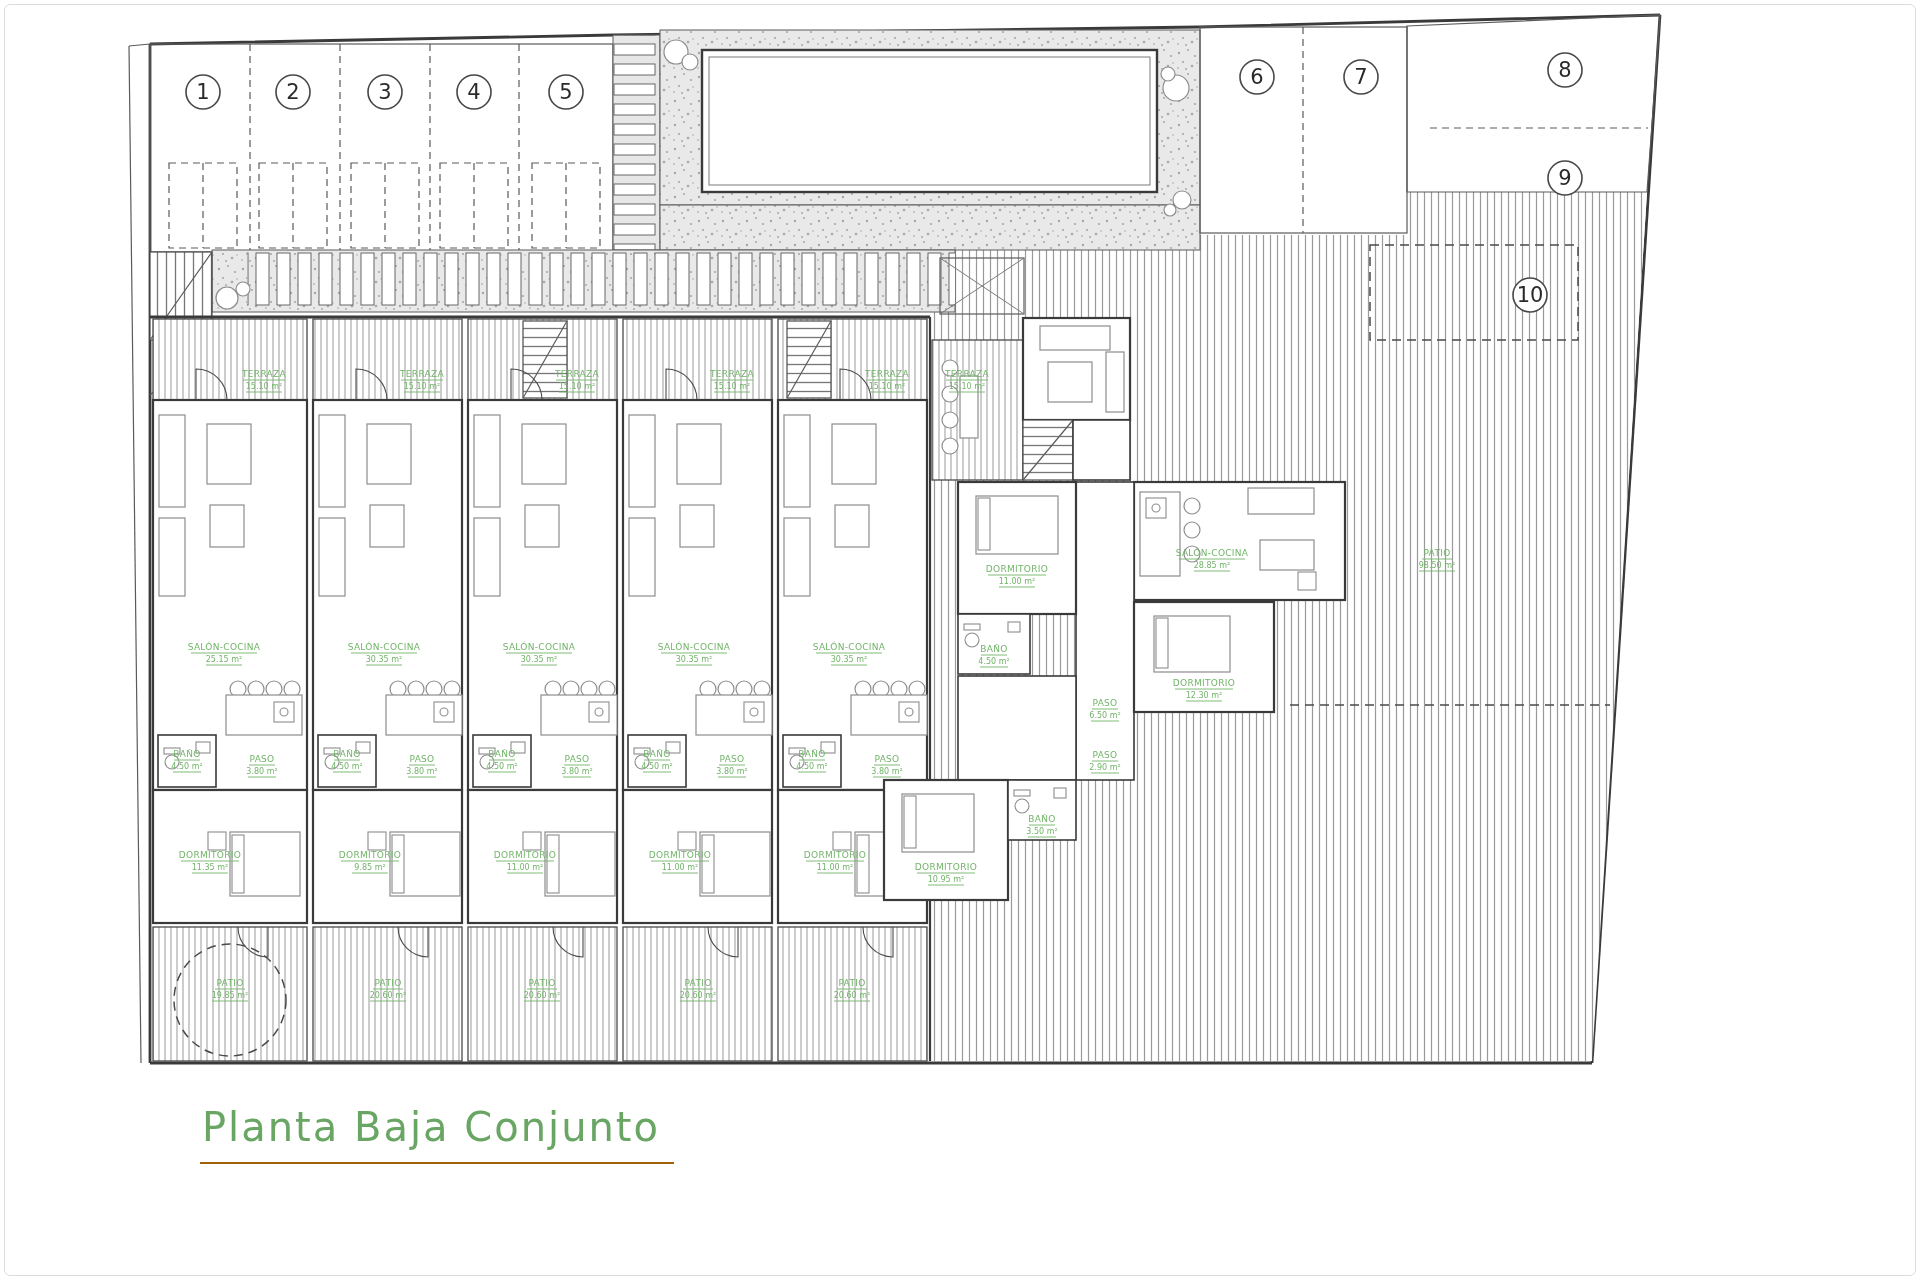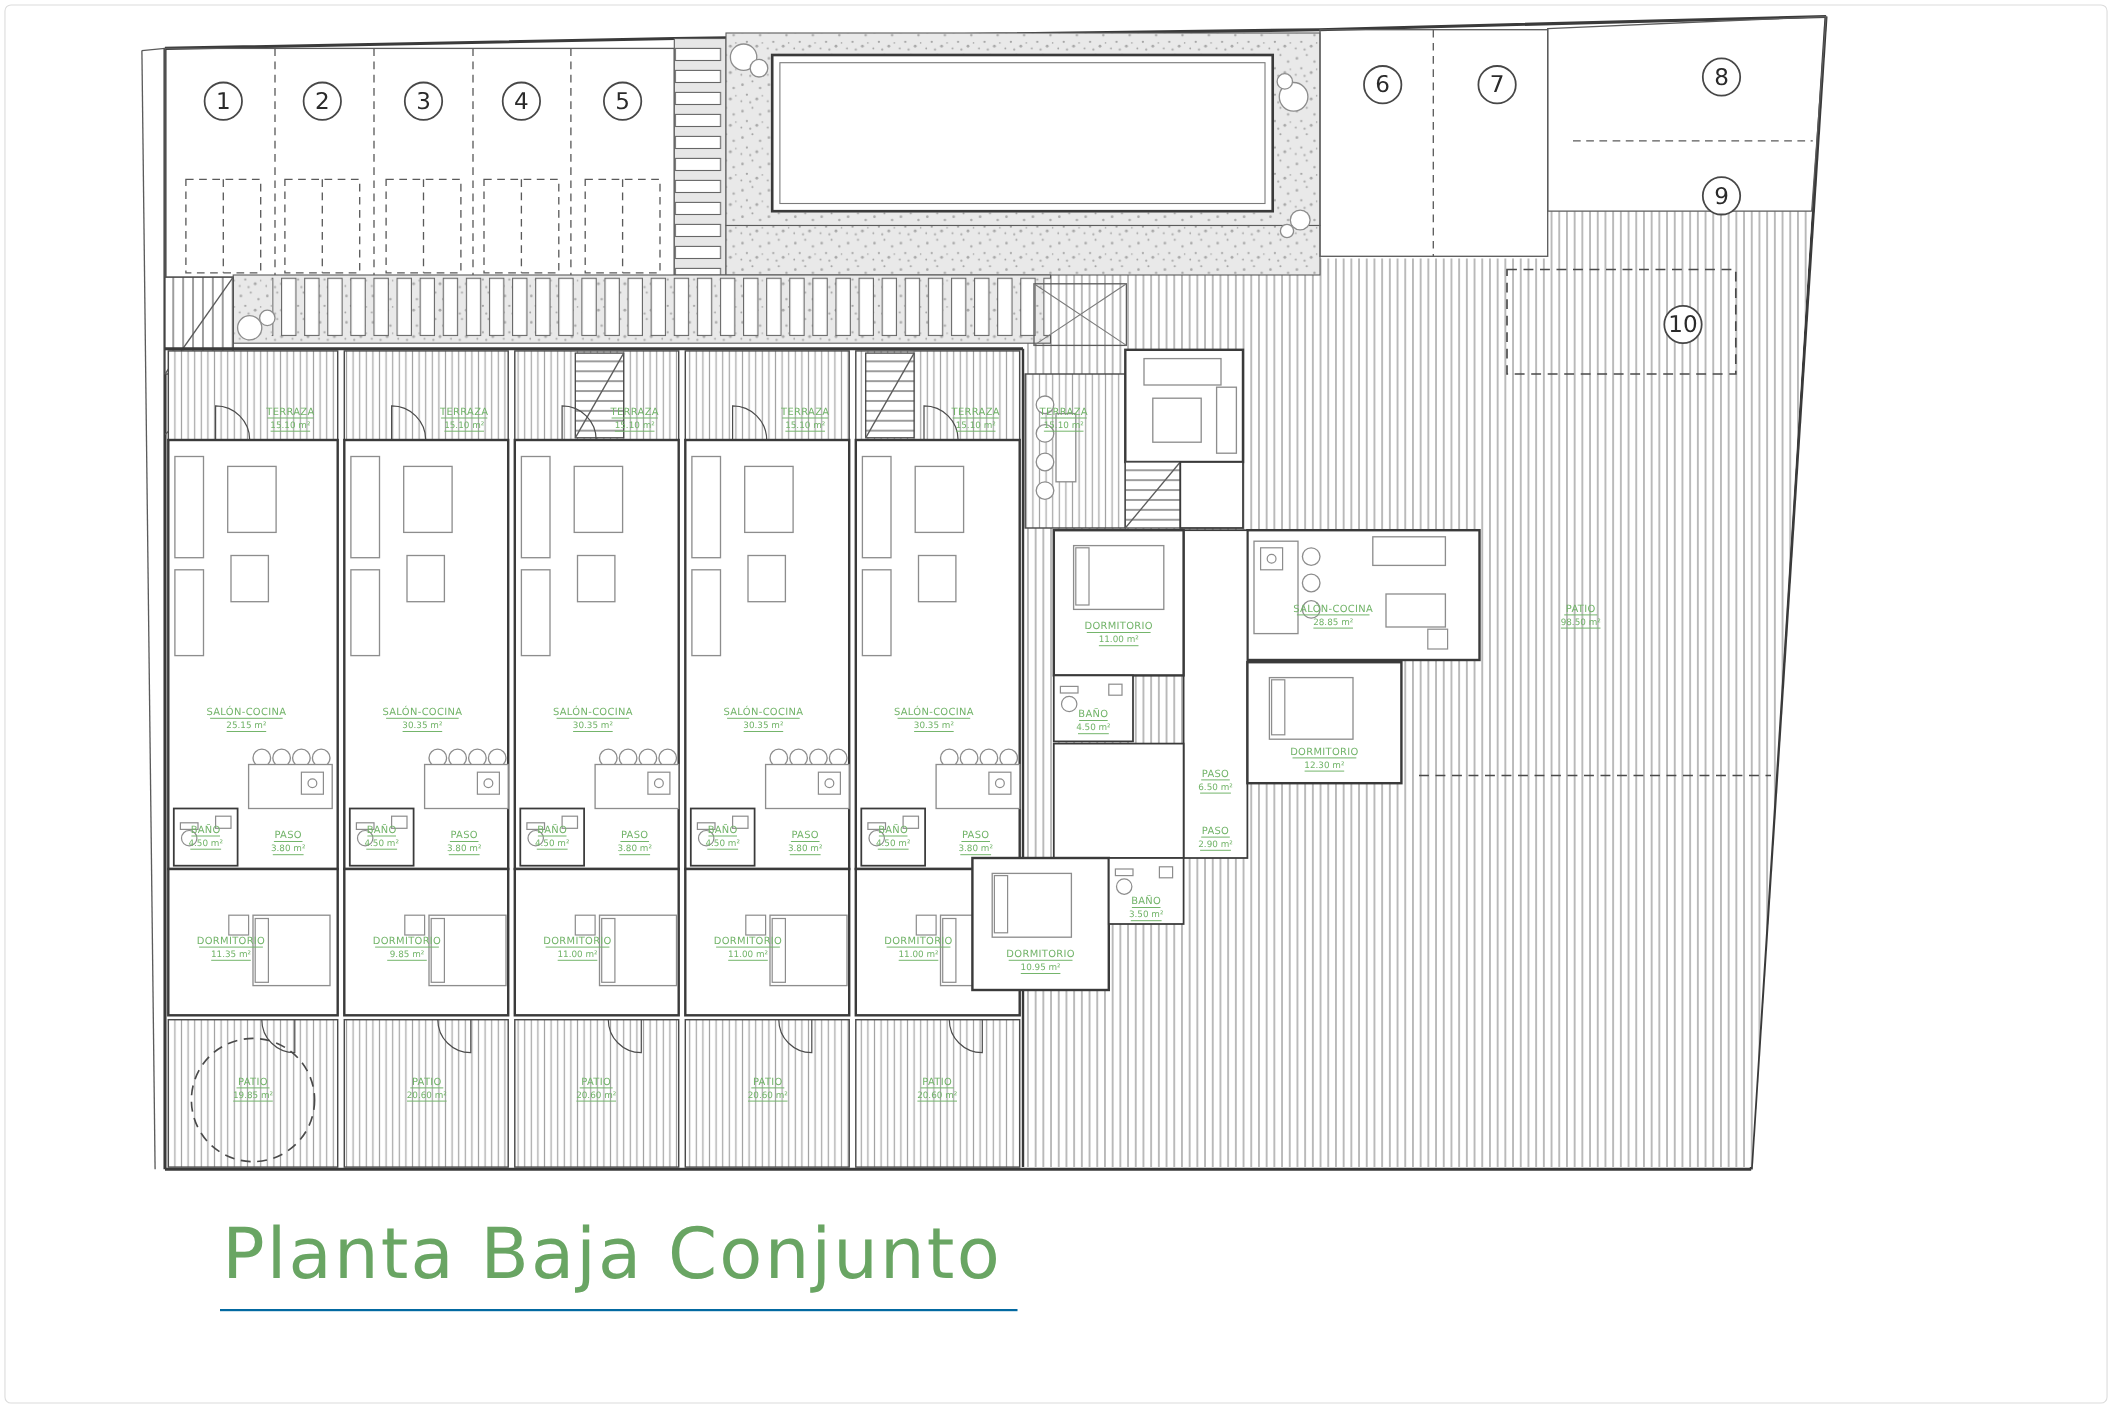--- a/index.html
+++ b/index.html
@@ -20,22 +20,22 @@
   .ghatch{fill:url(#gardenhatch);stroke:none;}
   .stairH{fill:url(#stairsH);stroke:#4a4a4a;stroke-width:1.2;}
   .stairV{fill:url(#stairsV);stroke:#4a4a4a;stroke-width:1.2;}
   .circ{fill:#ffffff;stroke:#474747;stroke-width:1.6;}
   .num{font-size:21px;fill:#2a2a2a;text-anchor:middle;}
   .gl-name{font-size:9px;fill:#72b469;text-anchor:middle;letter-spacing:.3px;}
   .gl-area{font-size:8px;fill:#72b469;text-anchor:middle;}
   .gline{stroke:#72b469;stroke-width:.9;}
   .arc{fill:none;stroke:#4c4c4c;stroke-width:1.1;}
   #title-block{position:absolute;left:200px;top:1104px;}
-  #title-block .t{display:inline-block;font-size:64px;color:#69a563;letter-spacing:2px;
-     border-bottom:2px solid #0369a1;padding:0 14px 12px 2px;font-weight:400;}
+  #title-block .t{display:inline-block;font-size:40px;color:#69a563;letter-spacing:2px;
+     border-bottom:2px solid #a16207;padding:0 14px 12px 2px;font-weight:400;}
 </style>
 </head>
 <body>
 
 <div class="frame"></div>
 
 <svg width="1920" height="1280" viewBox="0 0 1920 1280">
   <defs>
     <pattern id="vhatch" width="6" height="8" patternUnits="userSpaceOnUse">
       <rect width="6" height="8" fill="#ffffff"></rect>

